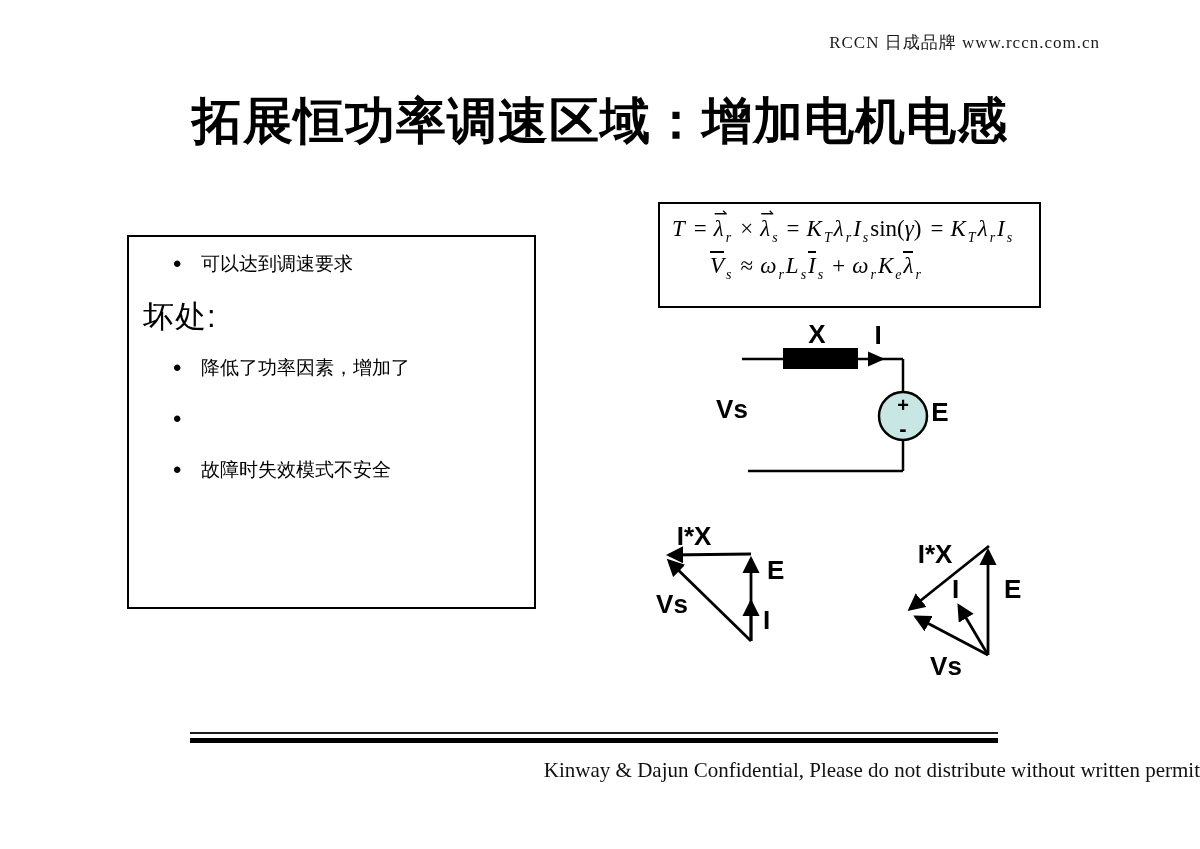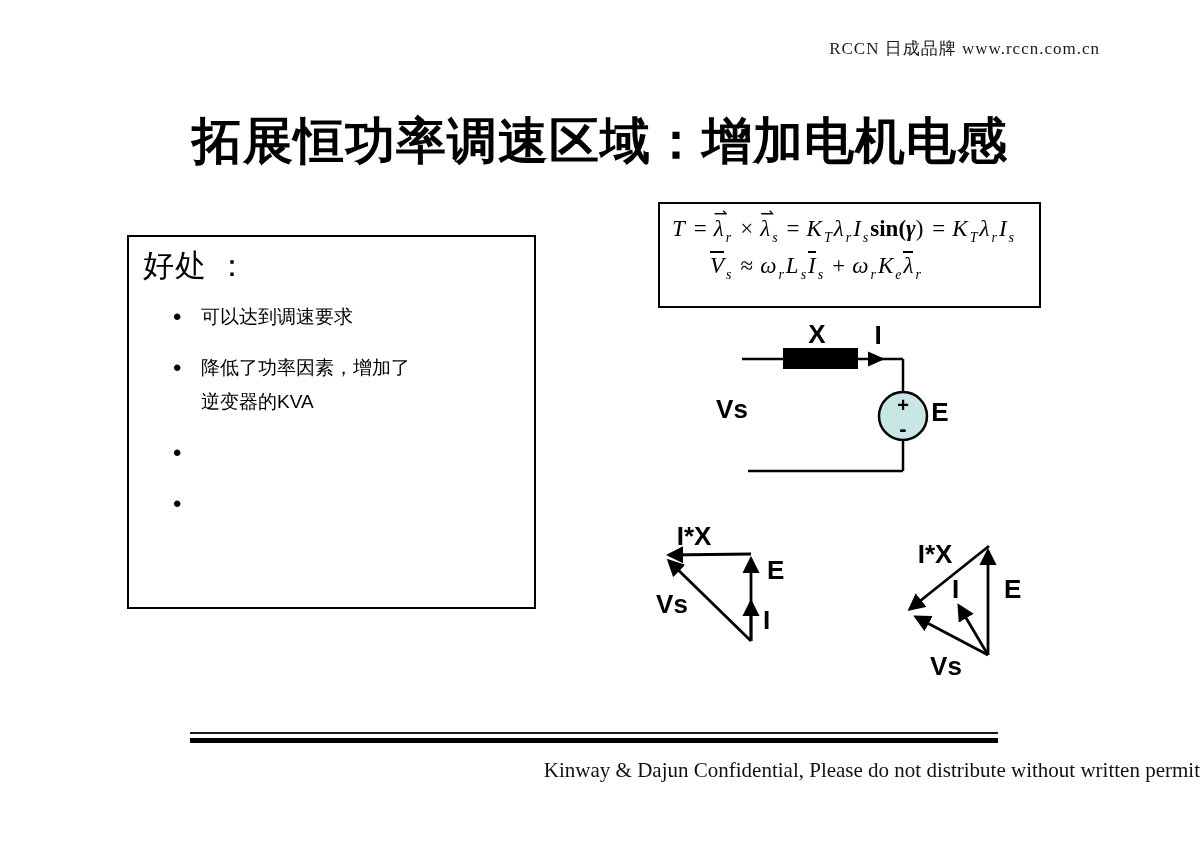--- a/index.html
+++ b/index.html
@@ -11,47 +11,46 @@
     color:#000;
     overflow:hidden;
   }
 
   
   .brand {
     position:absolute; top:31px; right:100px;
     font-family:"Liberation Serif","DejaVu Serif",serif;
     font-size:17px; letter-spacing:1px; color:#1a1a1a;
     white-space:nowrap;
-    margin-top:6px;
   }
 
   
   .slide-title {
-    position:absolute; top:108px; left:0; width:100%;
+    position:absolute; top:88px; left:0; width:100%;
     text-align:center;
     font-size:50px; font-weight:700;
     letter-spacing:1px;
     white-space:nowrap;
   }
 
   
   .formula-box {
     position:absolute; left:658px; top:202px;
     width:383px; height:106px;
     border:2px solid #000;
     background:#fff;
     font-family:"Liberation Serif","DejaVu Serif",serif;
     font-size:23px;
   }
   .formula-line { position:absolute; white-space:nowrap; }
   .formula-line.l1 { left:12px; top:12px; }
   .formula-line.l2 { left:50px; top:49px; }
   .ftok { display:inline-block; margin-right:2px; }
   .ftok.sp { margin:0 7px; }
-  .ftok.tight { margin-right:0;font-weight:bold; }
+  .ftok.tight { margin-right:0; }
   .fstack { position:relative; display:inline-block; }
   .fit { font-style:italic; }
   .frm { font-style:normal; }
   .facc-vec {
     position:absolute; left:0; right:-2px; top:-0.62em;
     text-align:center; font-size:0.72em; line-height:1;
     font-family:"DejaVu Sans",sans-serif; font-style:normal;
   }
   .facc-bar {
     position:absolute; left:0px; right:0px; top:-2px;
@@ -108,40 +107,40 @@
 <div class="brand">RCCN 日成品牌 www.rccn.com.cn</div>
 
 <h1 class="slide-title">拓展恒功率调速区域：增加电机电感</h1>
 
 <div class="formula-box">
   <div class="formula-line l1"><span class="ftok"><span class="fstack"><span class="fit">T</span></span></span><span class="ftok sp"><span class="fstack"><span class="frm">=</span></span></span><span class="ftok"><span class="fstack"><span class="facc-vec">⇀</span><span class="fit">λ</span></span><span class="fsub">r</span></span><span class="ftok sp"><span class="fstack"><span class="frm">×</span></span></span><span class="ftok"><span class="fstack"><span class="facc-vec">⇀</span><span class="fit">λ</span></span><span class="fsub">s</span></span><span class="ftok sp"><span class="fstack"><span class="frm">=</span></span></span><span class="ftok"><span class="fstack"><span class="fit">K</span></span><span class="fsub">T</span></span><span class="ftok"><span class="fstack"><span class="fit">λ</span></span><span class="fsub">r</span></span><span class="ftok"><span class="fstack"><span class="fit">I</span></span><span class="fsub">s</span></span><span class="ftok tight"><span class="fstack"><span class="frm">sin(</span></span></span><span class="ftok tight"><span class="fstack"><span class="fit">γ</span></span></span><span class="ftok"><span class="fstack"><span class="frm">)</span></span></span><span class="ftok sp"><span class="fstack"><span class="frm">=</span></span></span><span class="ftok"><span class="fstack"><span class="fit">K</span></span><span class="fsub">T</span></span><span class="ftok"><span class="fstack"><span class="fit">λ</span></span><span class="fsub">r</span></span><span class="ftok"><span class="fstack"><span class="fit">I</span></span><span class="fsub">s</span></span></div>
   <div class="formula-line l2"><span class="ftok"><span class="fstack"><span class="facc-bar"></span><span class="fit">V</span></span><span class="fsub">s</span></span><span class="ftok sp"><span class="fstack"><span class="frm">≈</span></span></span><span class="ftok"><span class="fstack"><span class="fit">ω</span></span><span class="fsub">r</span></span><span class="ftok"><span class="fstack"><span class="fit">L</span></span><span class="fsub">s</span></span><span class="ftok"><span class="fstack"><span class="facc-bar"></span><span class="fit">I</span></span><span class="fsub">s</span></span><span class="ftok sp"><span class="fstack"><span class="frm">+</span></span></span><span class="ftok"><span class="fstack"><span class="fit">ω</span></span><span class="fsub">r</span></span><span class="ftok"><span class="fstack"><span class="fit">K</span></span><span class="fsub">e</span></span><span class="ftok"><span class="fstack"><span class="facc-bar"></span><span class="fit">λ</span></span><span class="fsub">r</span></span></div>
 </div>
 
 <div class="pros-cons-box">
-    <div class="pc-heading">好处 ：</div>
     <div class="pc-item">
       <span class="pc-bullet">•</span>
       <div class="pc-lines">
         <div>可以达到调速要求</div>
       </div>
     </div>
+    <div class="pc-heading">坏处:</div>
     <div class="pc-item">
       <span class="pc-bullet">•</span>
       <div class="pc-lines">
         <div>降低了功率因素，增加了</div>
-        <div>逆变器的KVA</div>
       </div>
     </div>
     <div class="pc-item">
       <span class="pc-bullet">•</span>
     </div>
     <div class="pc-item">
       <span class="pc-bullet">•</span>
       <div class="pc-lines">
+        <div>故障时失效模式不安全</div>
       </div>
     </div>
   </div>
 
 <svg class="circuit-svg" width="320" height="165" viewBox="0 0 320 165">
   <g stroke="#000" stroke-width="2.5" fill="none">
     <line x1="52" y1="39" x2="98" y2="39"></line>
     <line x1="166" y1="39" x2="213" y2="39"></line>
     <line x1="213" y1="39" x2="213" y2="73"></line>
     <line x1="213" y1="119" x2="213" y2="151"></line>

